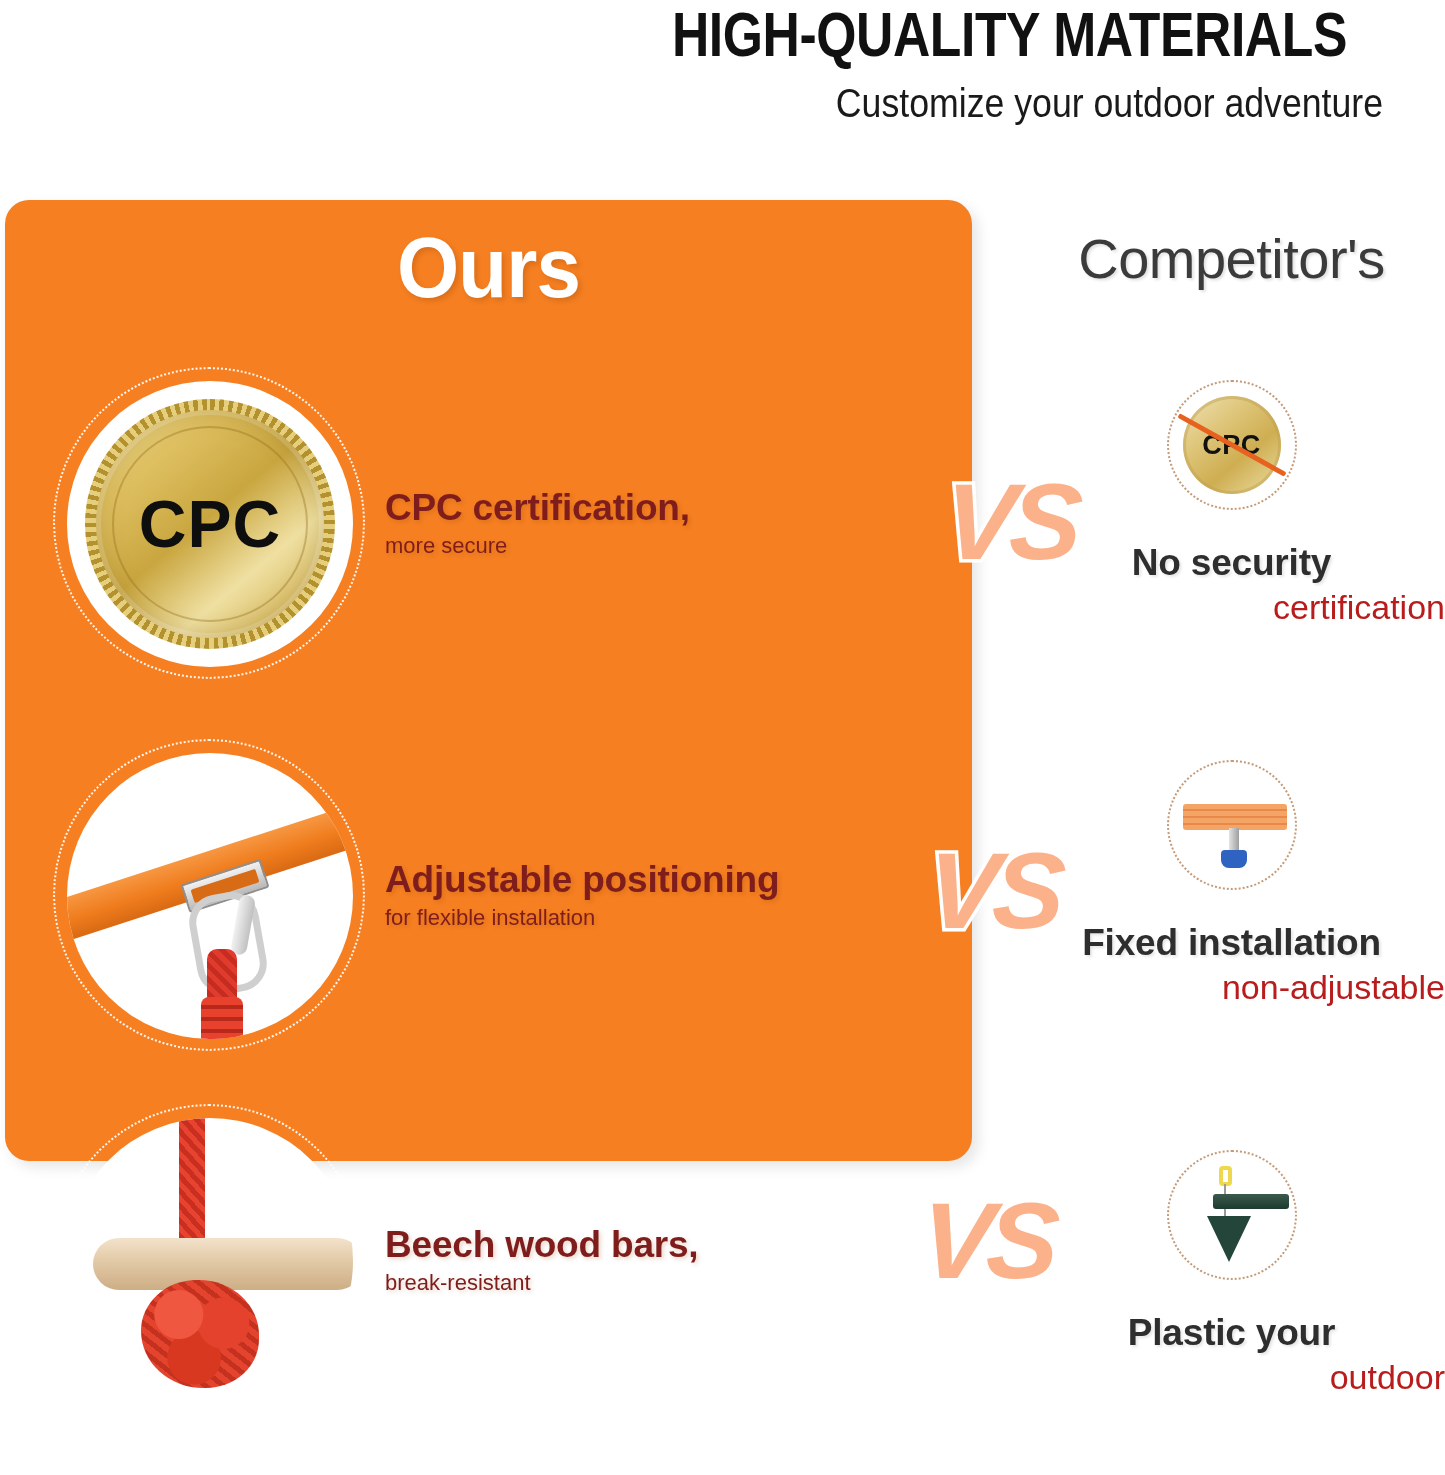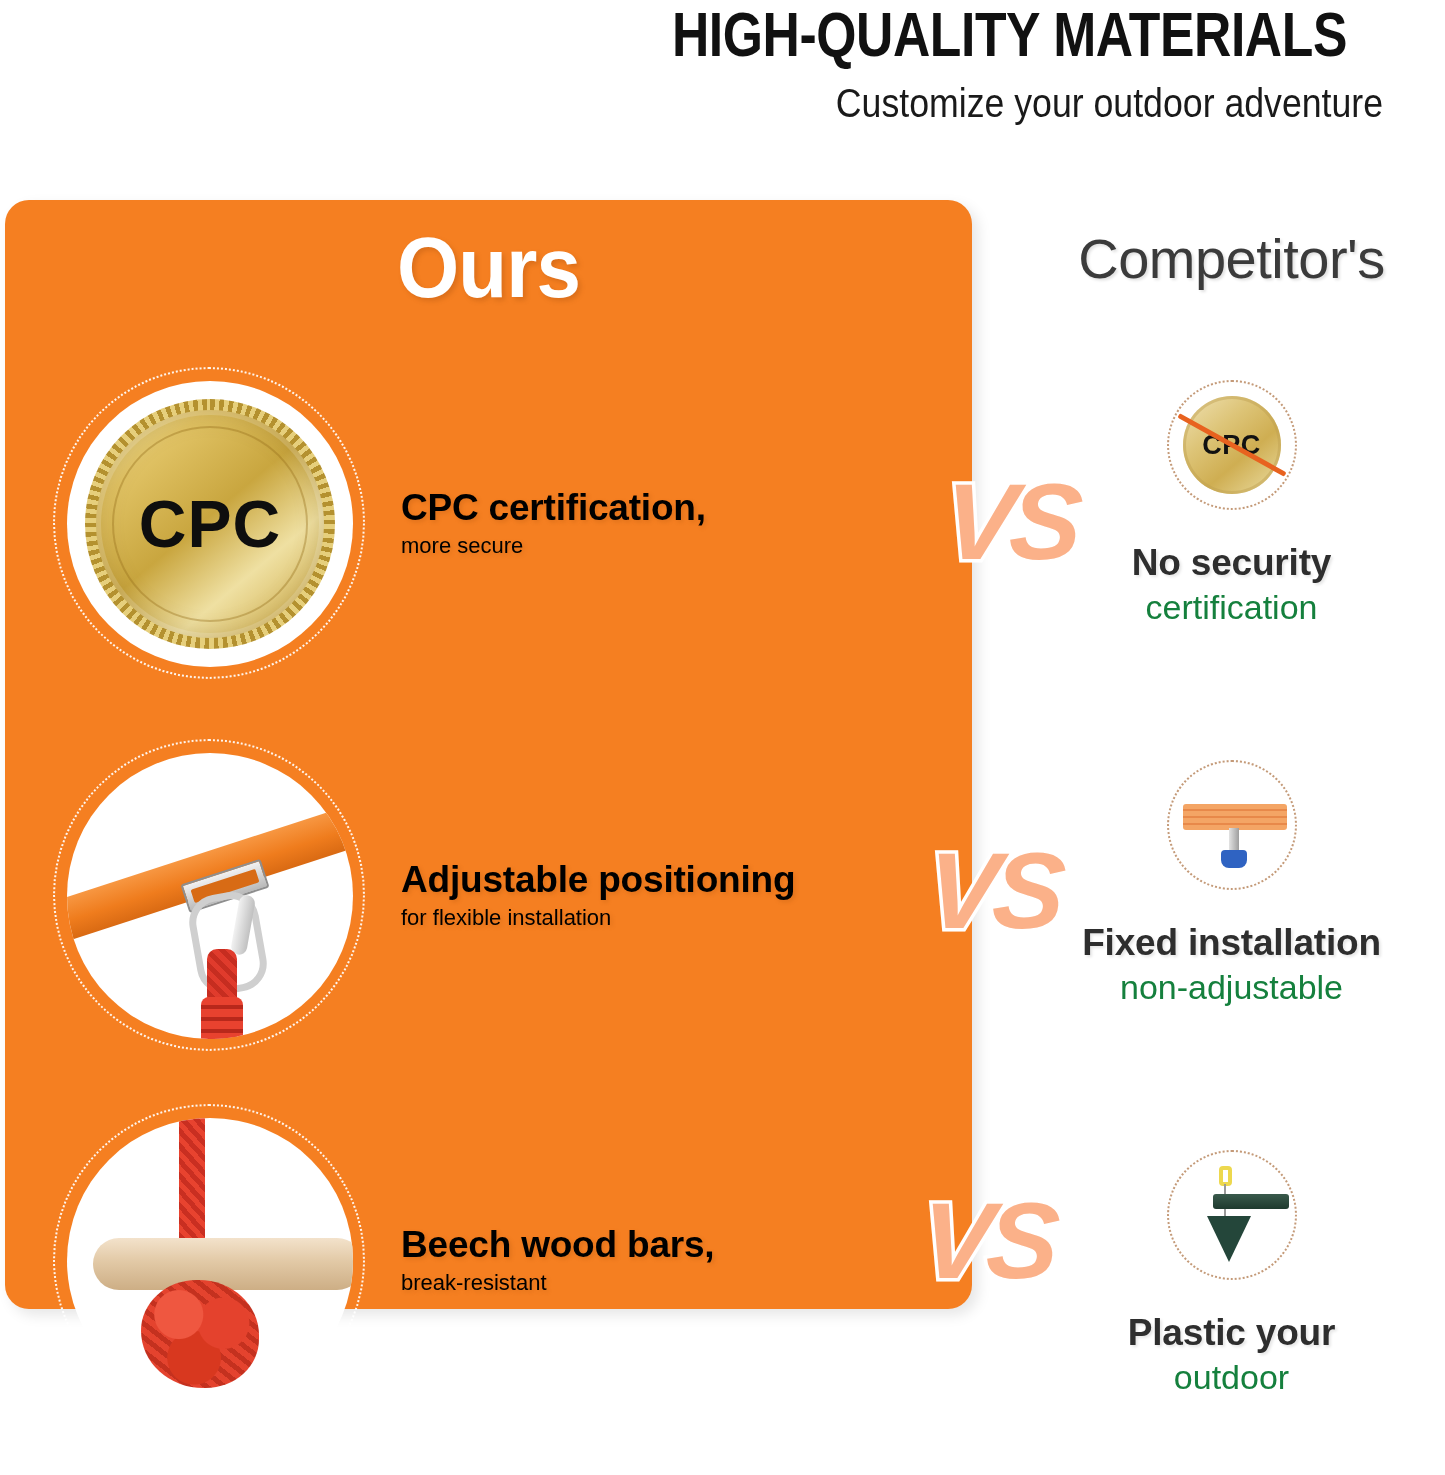--- a/index.html
+++ b/index.html
@@ -47,21 +47,21 @@
     transform-origin: center top;
     white-space: nowrap;
   }
 
   
   .panel {
     position: absolute;
     left: 5px;
     top: 200px;
     width: 967px;
-    height: 1109px;
+    height: 961px;
     background: #f57f21;
     border-radius: 24px;
     box-shadow: 6px 6px 14px rgba(0,0,0,0.10);
   }
   .panel-title {
     position: absolute;
     left: 0; top: 18px;
     width: 100%;
     text-align: center;
     font-size: 86px;
@@ -224,22 +224,22 @@
     width: 118px; height: 108px;
     border-radius: 48% 52% 46% 54%;
     background:
       radial-gradient(circle at 32% 32%, #ef5740 0 22%, transparent 23%),
       radial-gradient(circle at 70% 40%, #e4422d 0 24%, transparent 25%),
       radial-gradient(circle at 45% 72%, #d8381f 0 26%, transparent 27%),
       repeating-linear-gradient(38deg,#e4432e 0 6px,#c4311f 6px 11px);
   }
 
   .ours-text {
-    margin-left: 36px;
-    color: #000000;
+    margin-left: 20px;
+    color: #7f1d1d;
     text-shadow: 2px 2px 4px rgba(150,70,10,0.22);
   }
   .ours-text .line1 {
     font-size: 37px;
     font-weight: 700;
     letter-spacing: -0.2px;
     white-space: nowrap;
   }
   .ours-text .line2 {
     font-size: 22px;
@@ -381,22 +381,23 @@
     font-weight: 700;
     color: #2e2e2e;
     letter-spacing: -0.2px;
     text-shadow: 2px 2px 3px rgba(0,0,0,0.10);
     white-space: nowrap;
   }
   .comp-line2 {
     margin-top: 4px;
     font-size: 34px;
     font-weight: 400;
-    color: #15803d;
-    white-space: nowrap;
+    color: #b91c1c;
+    white-space: nowrap;
+    text-align: right;
   }
 </style>
 </head>
 <body>
 
 <div class="header">
   <div class="headline">HIGH-QUALITY MATERIALS</div>
   <div class="subhead">Customize your outdoor adventure</div>
 </div>
 

